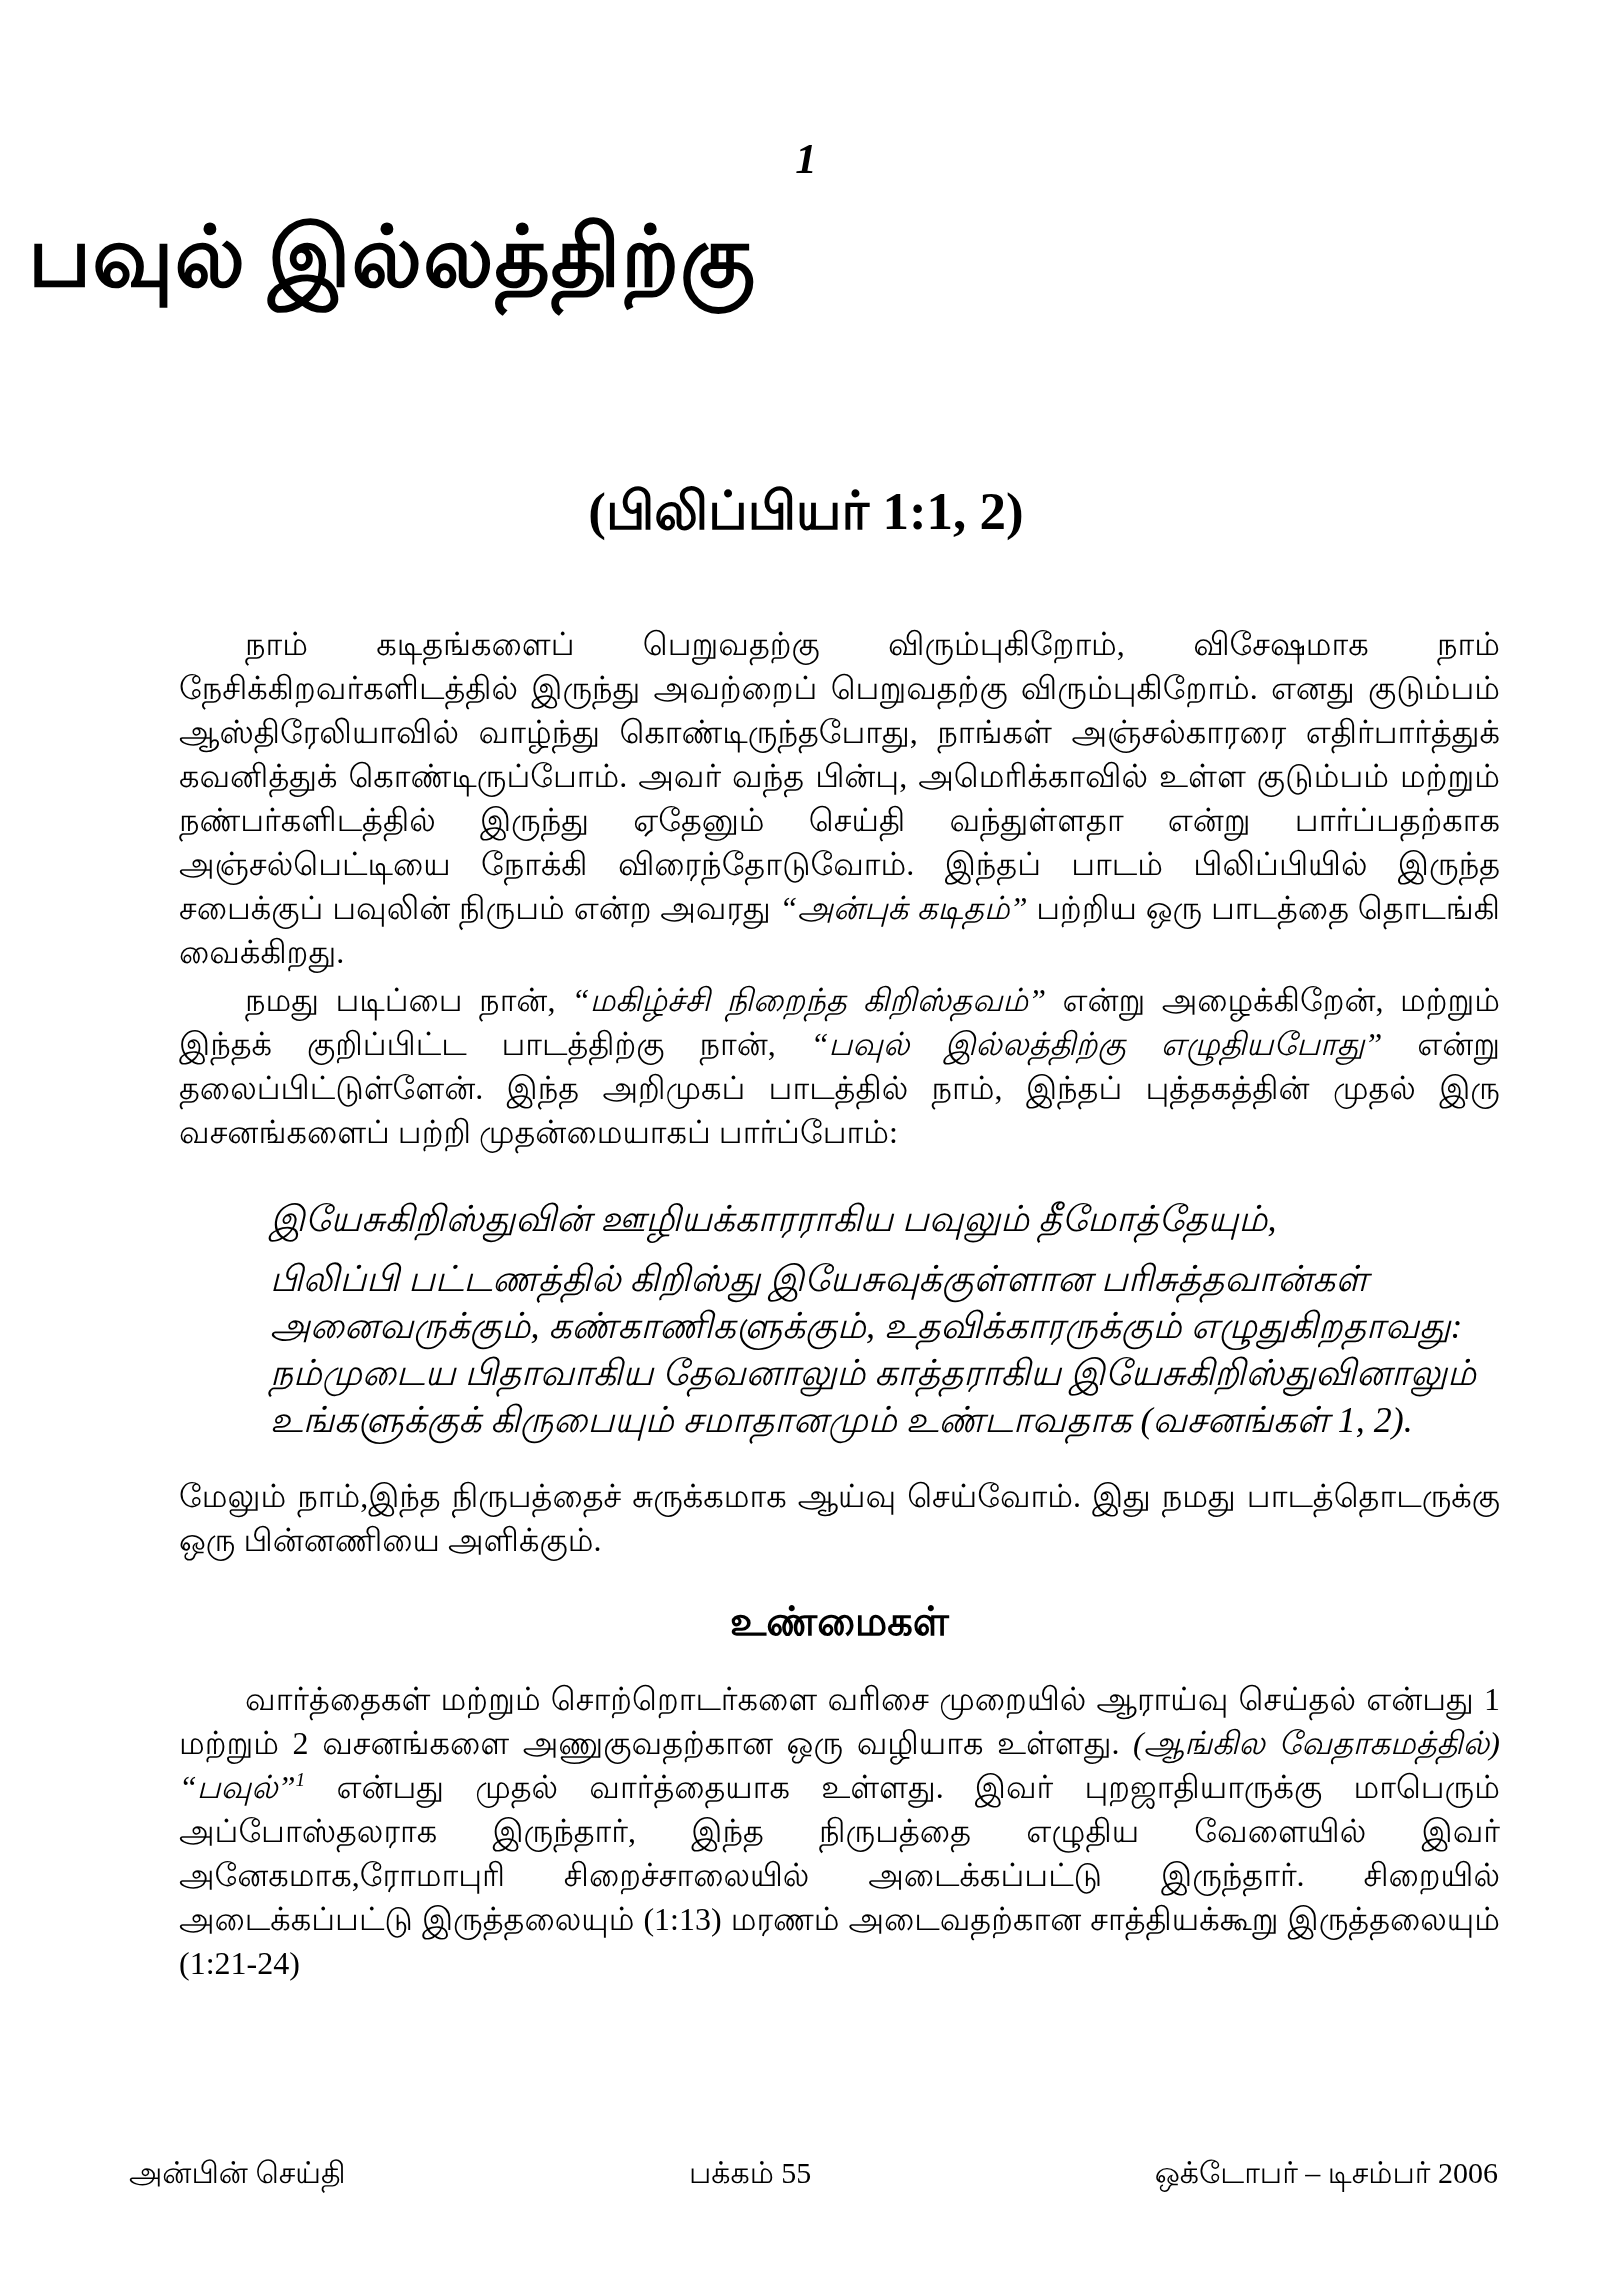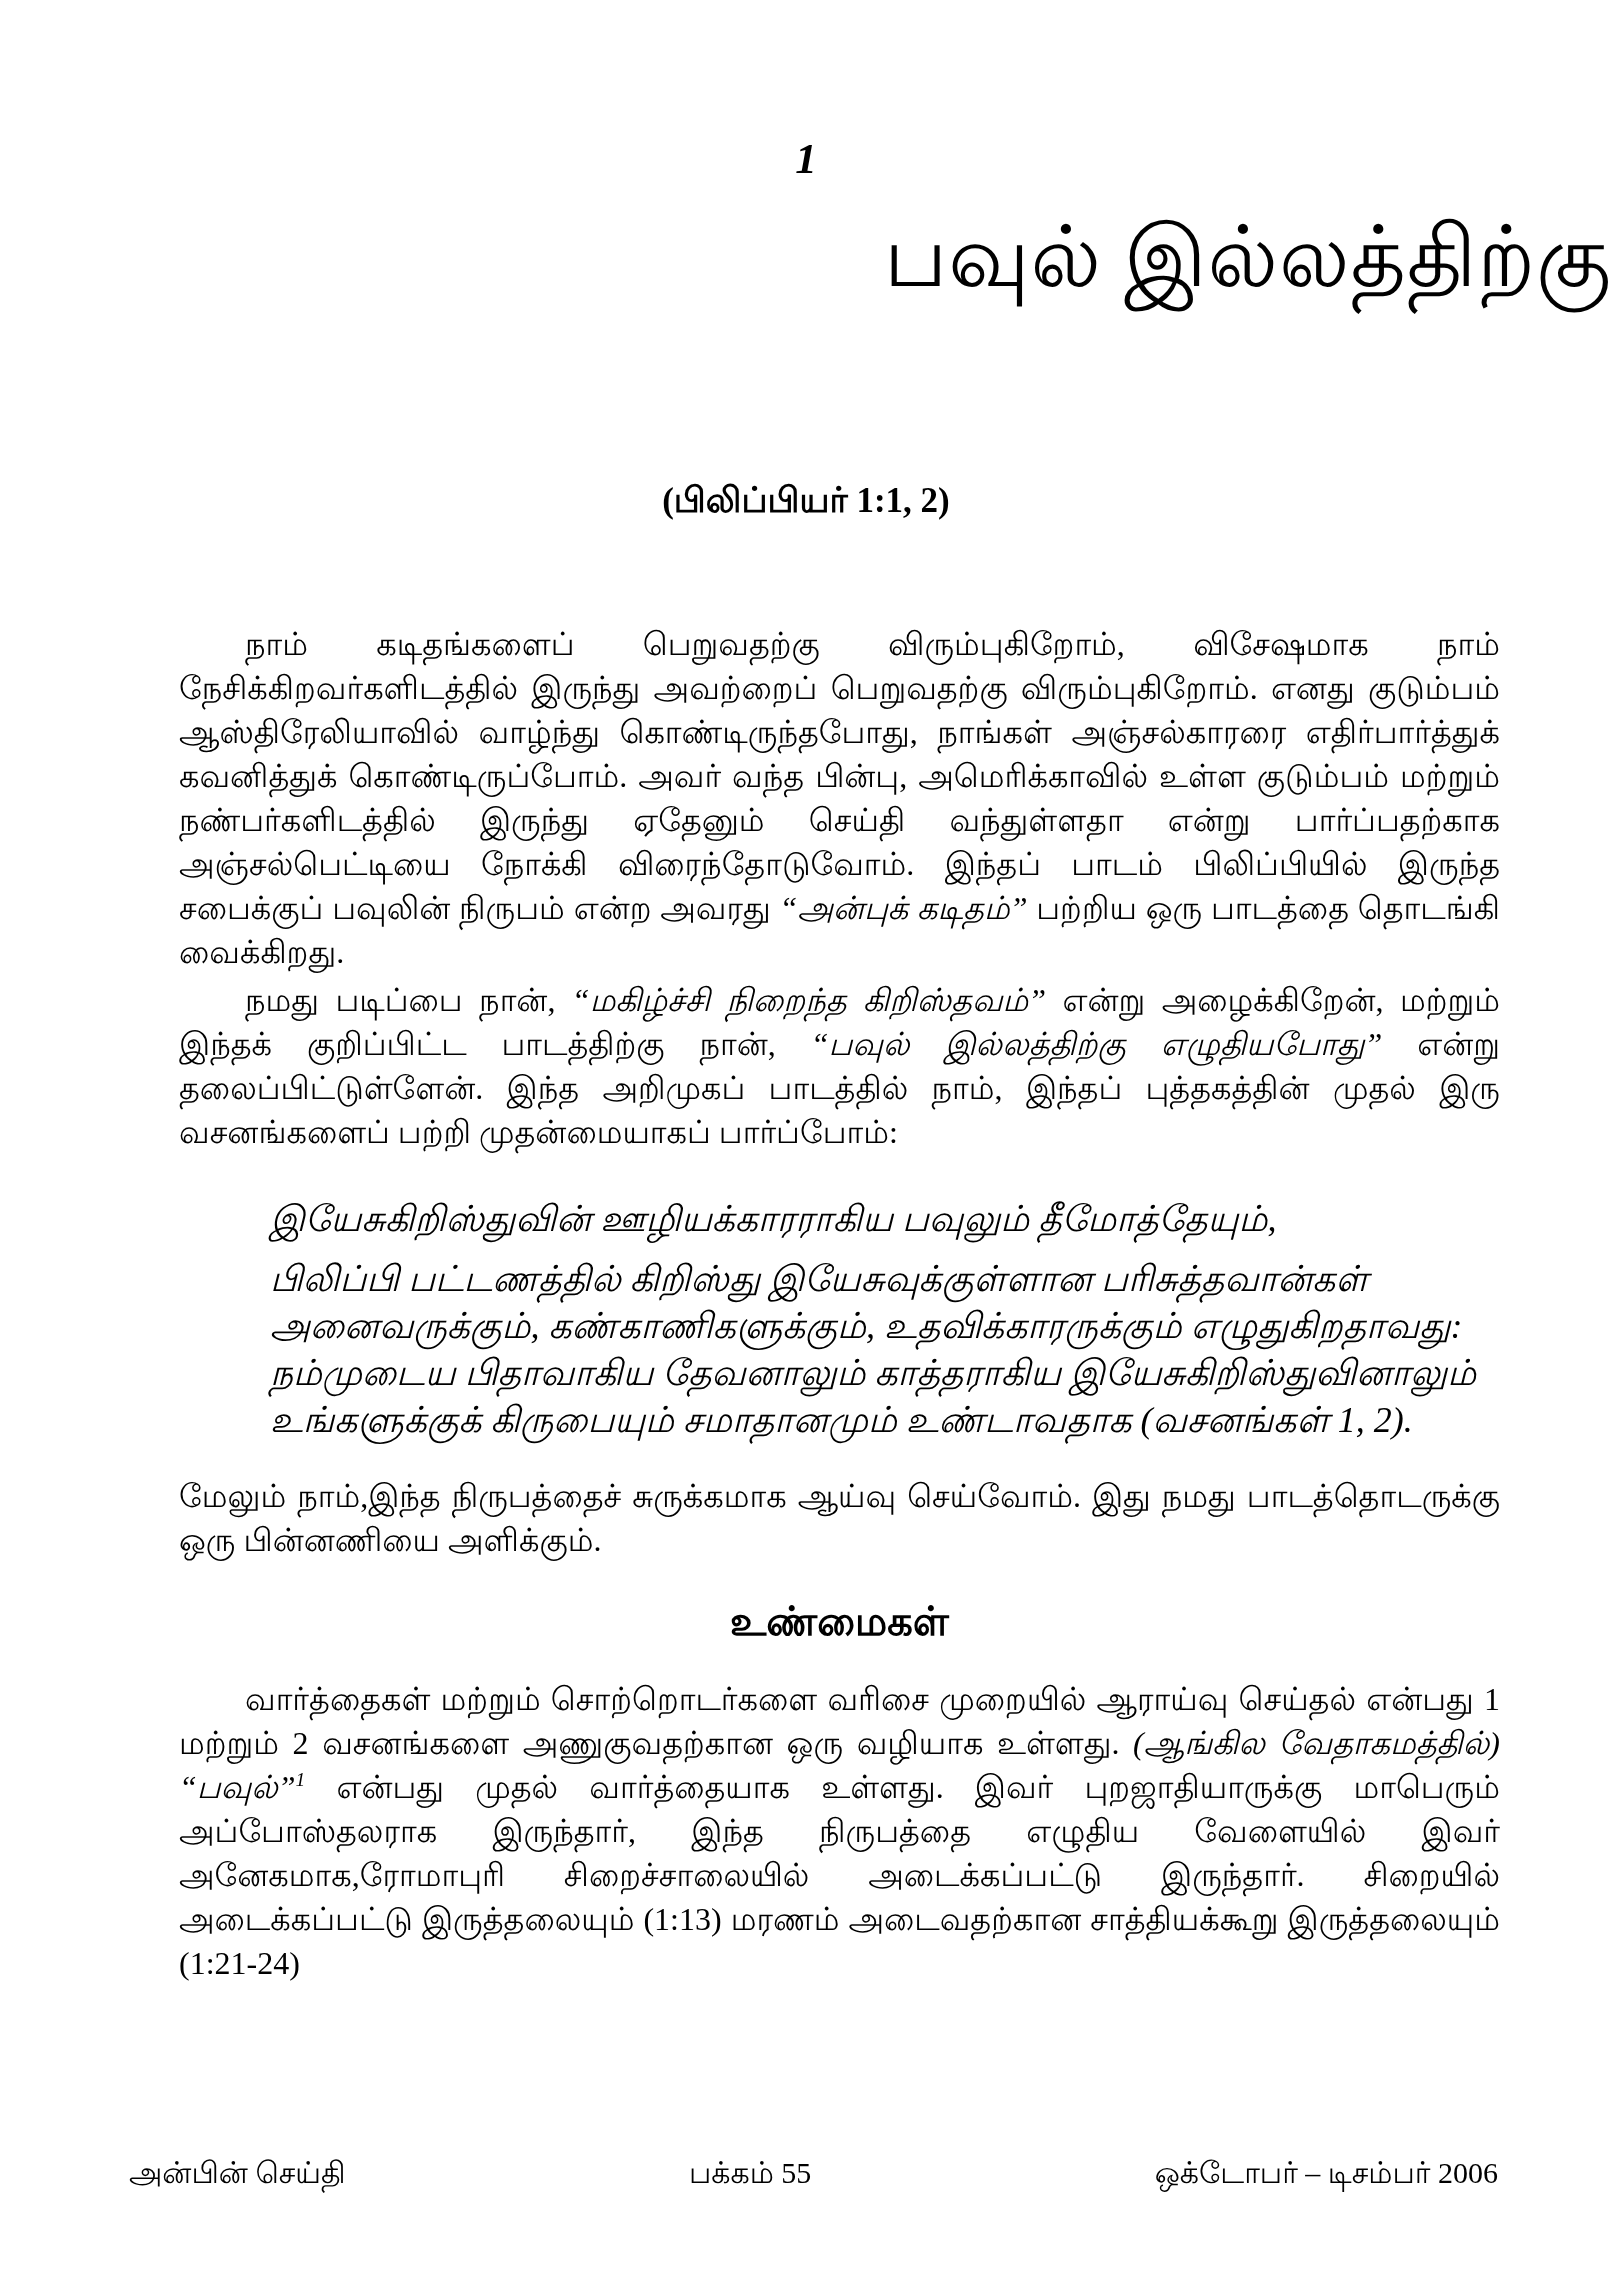--- a/index.html
+++ b/index.html
@@ -18,33 +18,34 @@
     top: 137px; left: 0; right: 0;
     text-align: center;
     font-size: 43px;
     font-weight: bold;
     font-style: italic;
     line-height: 1;
   }
   .title-block {
     position: absolute;
     top: 189px; left: 0; right: 0;
-    text-align: right;
-    font-weight: 400;
+    text-align: left;
+    font-weight: 700;
     font-size: 85px;
     line-height: 136px;
     letter-spacing: 0.9px;
+    padding-left: 28px;
   }
   .title-line { display: block; }
   .subtitle {
     position: absolute;
     top: 480px; left: 0; right: 0;
     text-align: center;
     font-weight: 900;
-    font-size: 35px;
+    font-size: 53px;
     line-height: 1.2;
   }
   .content {
     position: absolute;
     top: 618px;
     left: 175px;
     width: 1329px;
     font-size: 32px;
     line-height: 44px;
     text-align: justify;

